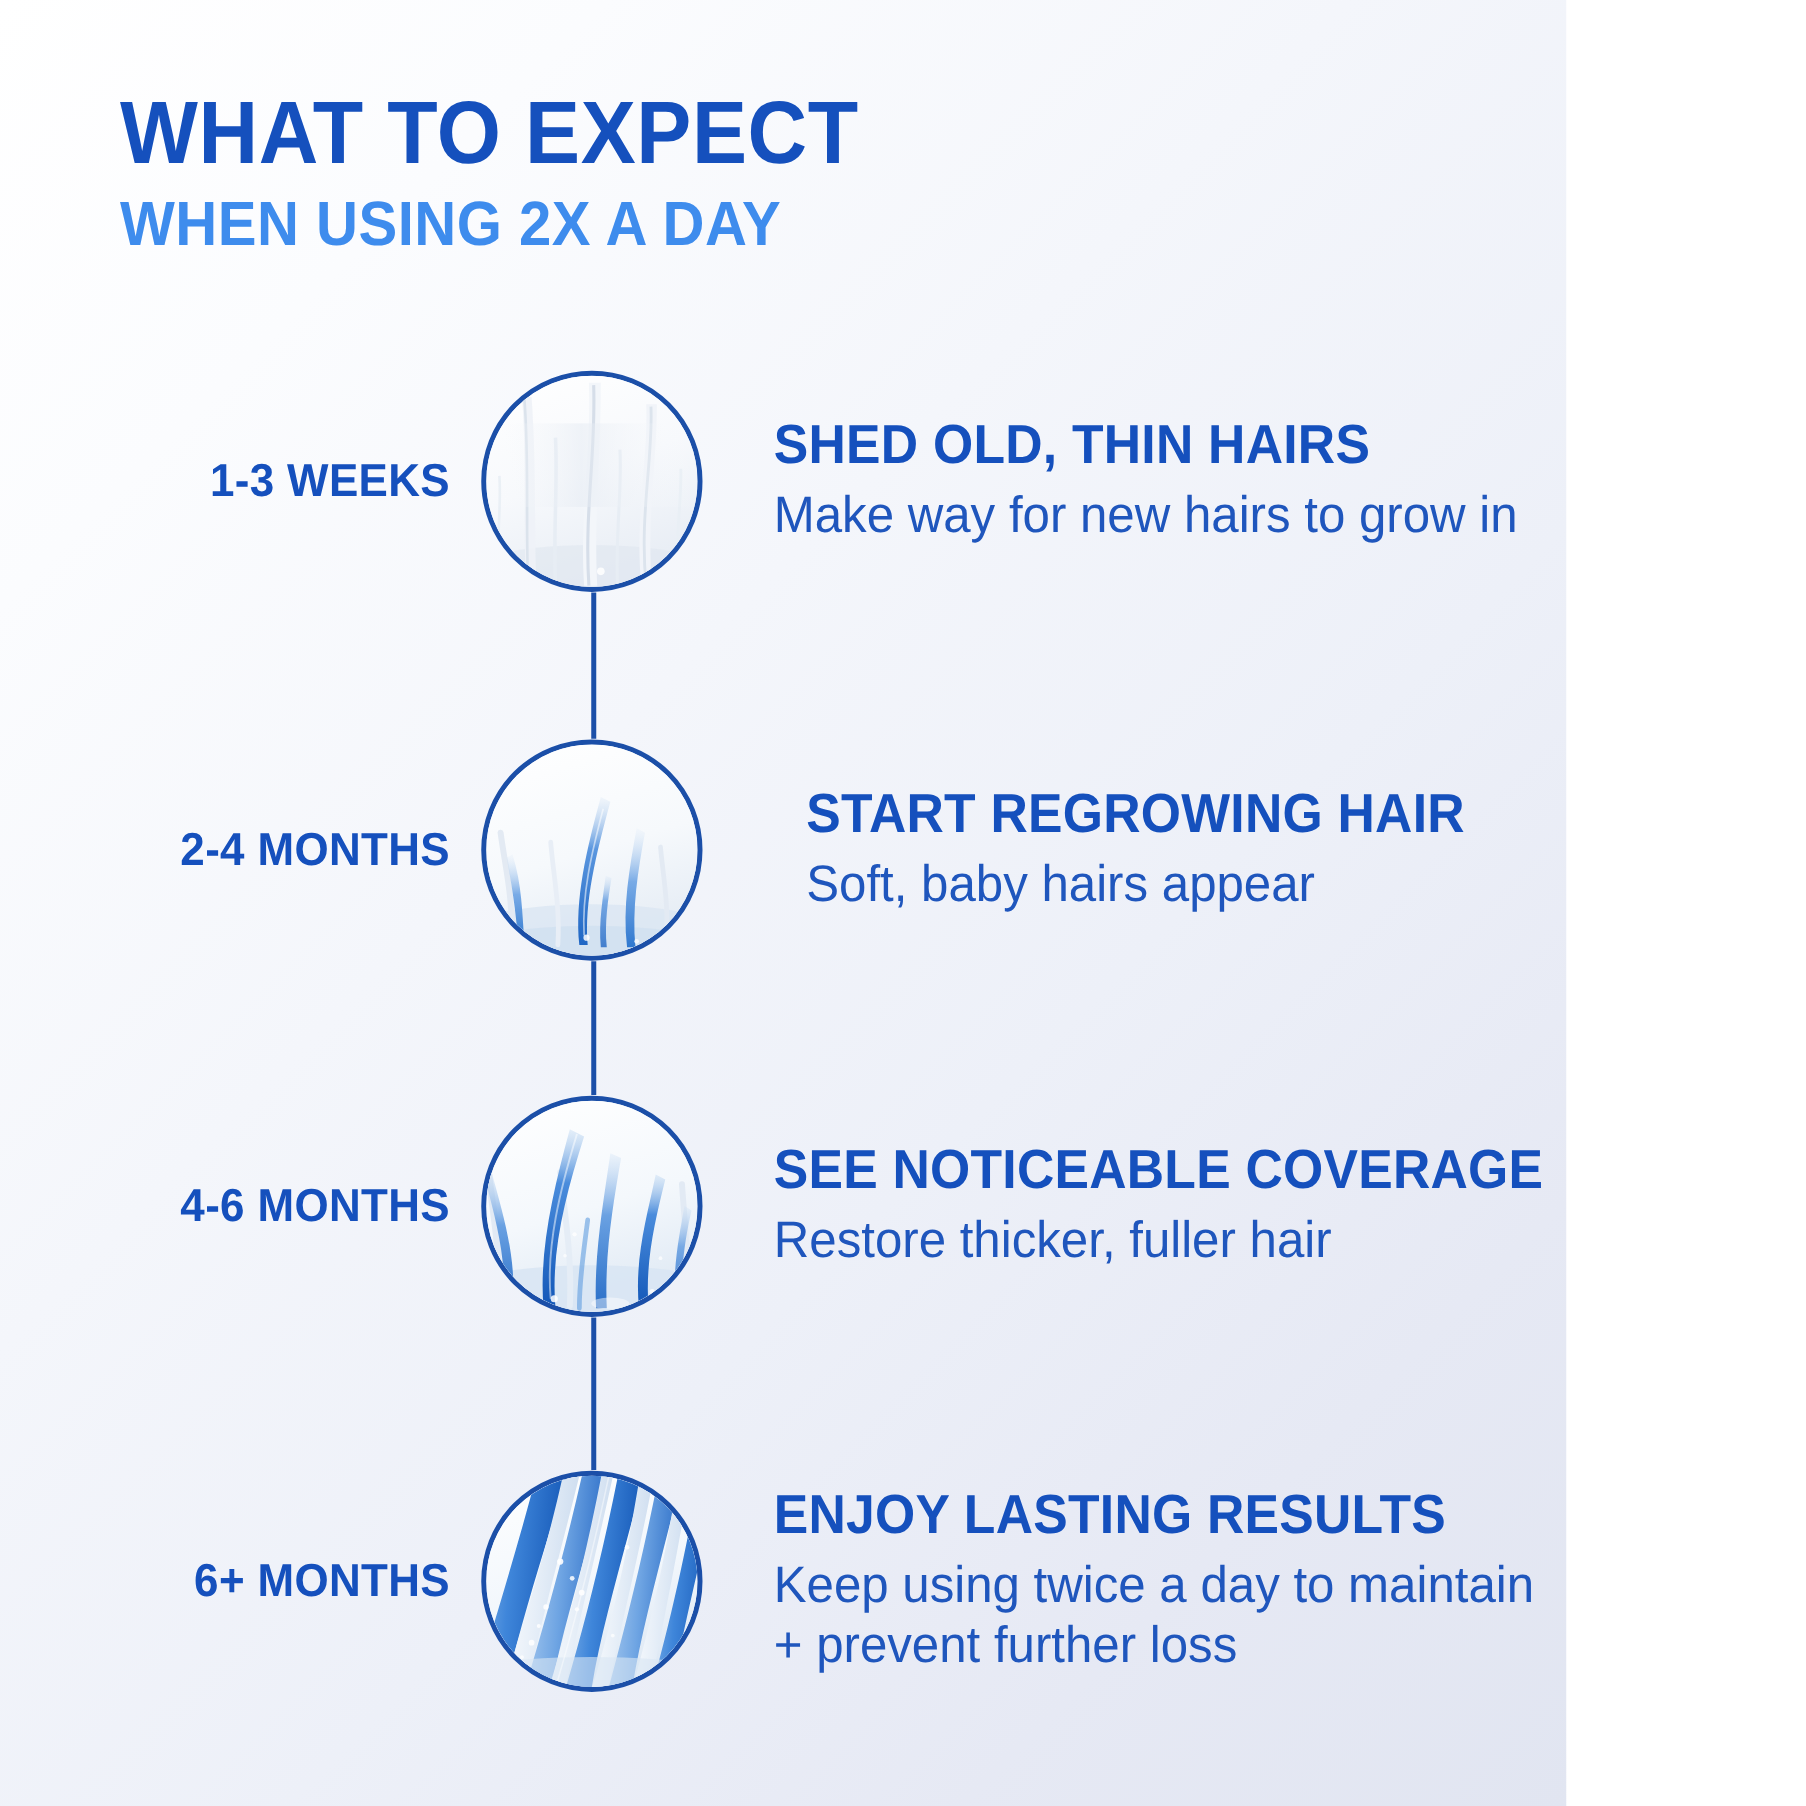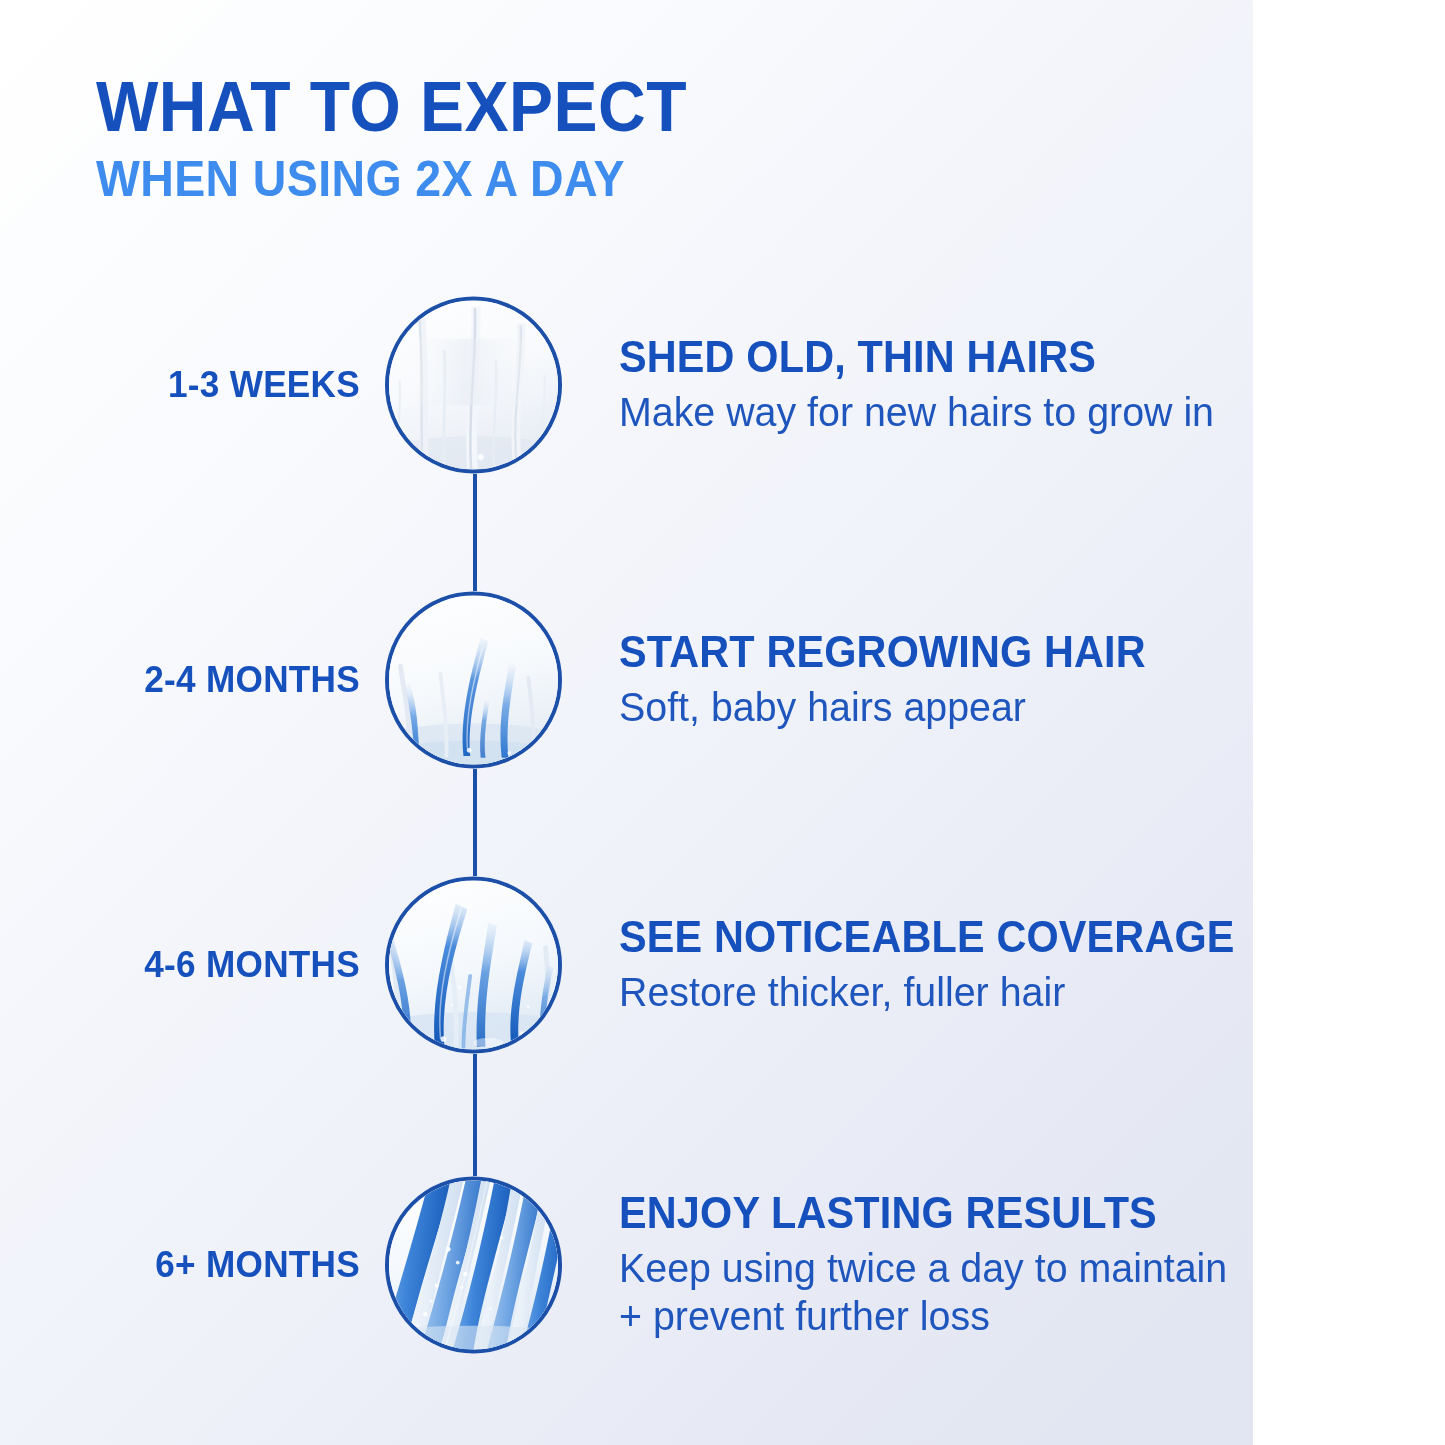--- a/index.html
+++ b/index.html
@@ -252,21 +252,21 @@
           <path d="M78 168 C74 130 84 88 96 44 L104 48 C92 92 82 132 85 168 Z" fill="url(#h2)"></path>
           <path d="M118 170 C114 136 120 104 126 70 L133 74 C127 106 122 138 125 170 Z" fill="url(#h2b)"></path>
           <path d="M96 170 C94 148 98 128 100 110 L105 112 C102 130 99 150 101 170 Z" fill="url(#h2)" opacity="0.8"></path>
 
           <path d="M82 160 C80 126 88 92 98 54" stroke="#ffffff" stroke-width="1.4" fill="none" opacity="0.55"></path>
           <circle cx="84" cy="162" r="2.6" fill="#ffffff" opacity="0.85"></circle>
           <circle cx="126" cy="165" r="2" fill="#ffffff" opacity="0.7"></circle>
         </svg>
       </div>
 
-      <div class="stage-text" style="top:0;">
+      <div class="stage-text" style="top:0;margin-left:26px;">
         <div class="stage-title">START REGROWING HAIR</div>
         <div class="stage-desc">
           <span class="desc-line">Soft, baby hairs appear</span>
         </div>
       </div>
     </div>
 
     <div class="stage" style="top:965px;">
       <div class="stage-period" style="top:0;">4-6 MONTHS</div>
 

